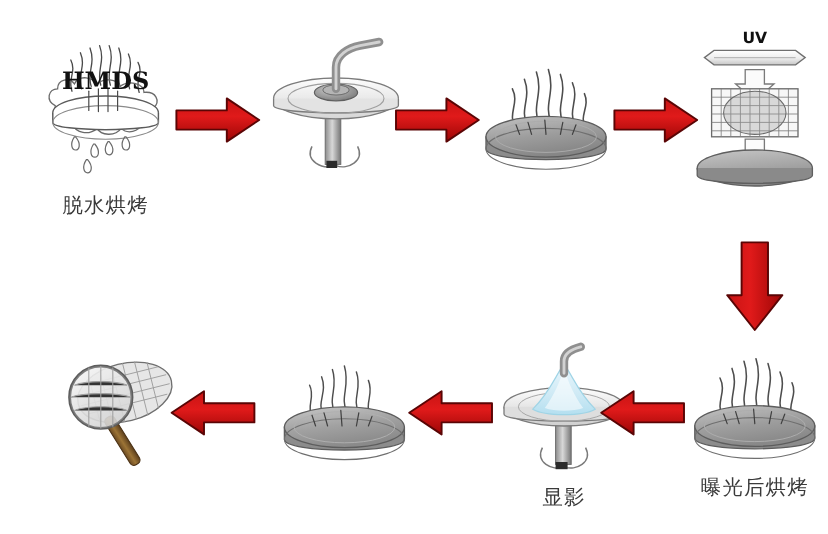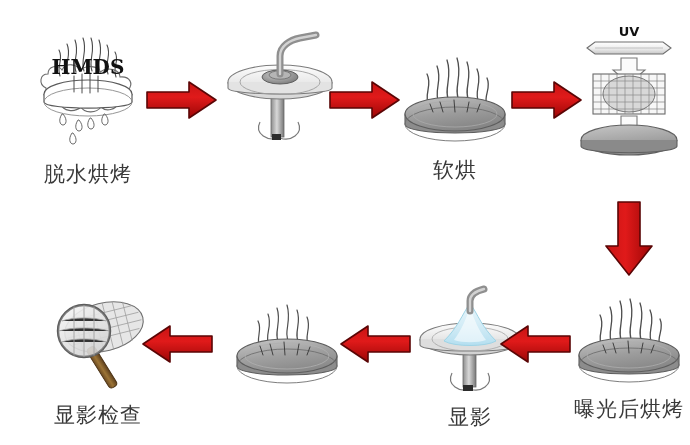--- a/index.html
+++ b/index.html
@@ -7,21 +7,21 @@
     width:690px;height:445px;
     background:#ffffff;
     font-family:"Liberation Sans","DejaVu Sans",sans-serif;
     overflow:hidden;
     position:relative;
   }
   #canvas{position:absolute;left:0;top:0;width:690px;height:445px;}
   .node{position:absolute;text-align:center;}
   .icon-box{position:relative;margin:0 auto;}
   .label{
-    font-size:21px;
+    font-size:17px;
     color:#3a3a3a;
     letter-spacing:1px;
     white-space:nowrap;
     font-family:"DejaVu Sans","Liberation Sans",sans-serif;
     font-weight:500;
   }
   .arrow{position:absolute;}
   svg{display:block;overflow:visible;}
 </style>
 </head>
@@ -146,21 +146,20 @@
 
         <g stroke="#3f3f3f" stroke-width="1" fill="none" stroke-linecap="round">
           <path d="M34 70 L31 62"></path>
             <path d="M44 70 L41 60"></path>
           <path d="M56 70 L55 58"></path>
             <path d="M68 70 L70 60"></path>
           <path d="M78 70 L81 62"></path>
         </g>
       </svg>
     </div>
-    <div class="label" style="margin-top:6px;">软烘</div>
   </div>
 
   <div class="node" style="left:570px;top:22px;width:118px;">
     <div class="icon-box" style="width:112px;height:140px;">
       <svg width="112" height="140" viewBox="0 0 112 140">
         <defs>
           <linearGradient id="lampG" x1="0" y1="0" x2="0" y2="1">
             <stop offset="0%" stop-color="#ffffff"></stop>
               <stop offset="55%" stop-color="#ededed"></stop>
             <stop offset="100%" stop-color="#c7c7c7"></stop>
@@ -347,21 +346,20 @@
           <path d="M20 26 C30 22 54 22 64 26"></path>
           <path d="M17 36 C28 32 56 32 67 36"></path>
           <path d="M20 47 C30 43 54 43 64 47"></path>
           <line x1="42" y1="10" x2="42" y2="62"></line>
           <line x1="32" y1="11" x2="32" y2="61"></line>
           <line x1="52" y1="11" x2="52" y2="61"></line>
         </g>
         <circle cx="42" cy="36" r="26" fill="#ffffff" fill-opacity="0.2"></circle>
       </svg>
     </div>
-    <div class="label" style="margin-top:6px;">显影检查</div>
   </div>
 
   <div class="arrow" style="left:145px;top:78px;">
     <svg width="74" height="44" viewBox="0 0 74 44">
       <defs>
         <linearGradient id="arrGH" x1="0" y1="0" x2="0" y2="1">
           <stop offset="0%" stop-color="#c81414"></stop>
             <stop offset="42%" stop-color="#e01a1a"></stop>
           <stop offset="100%" stop-color="#9c0606"></stop>
         </linearGradient>

